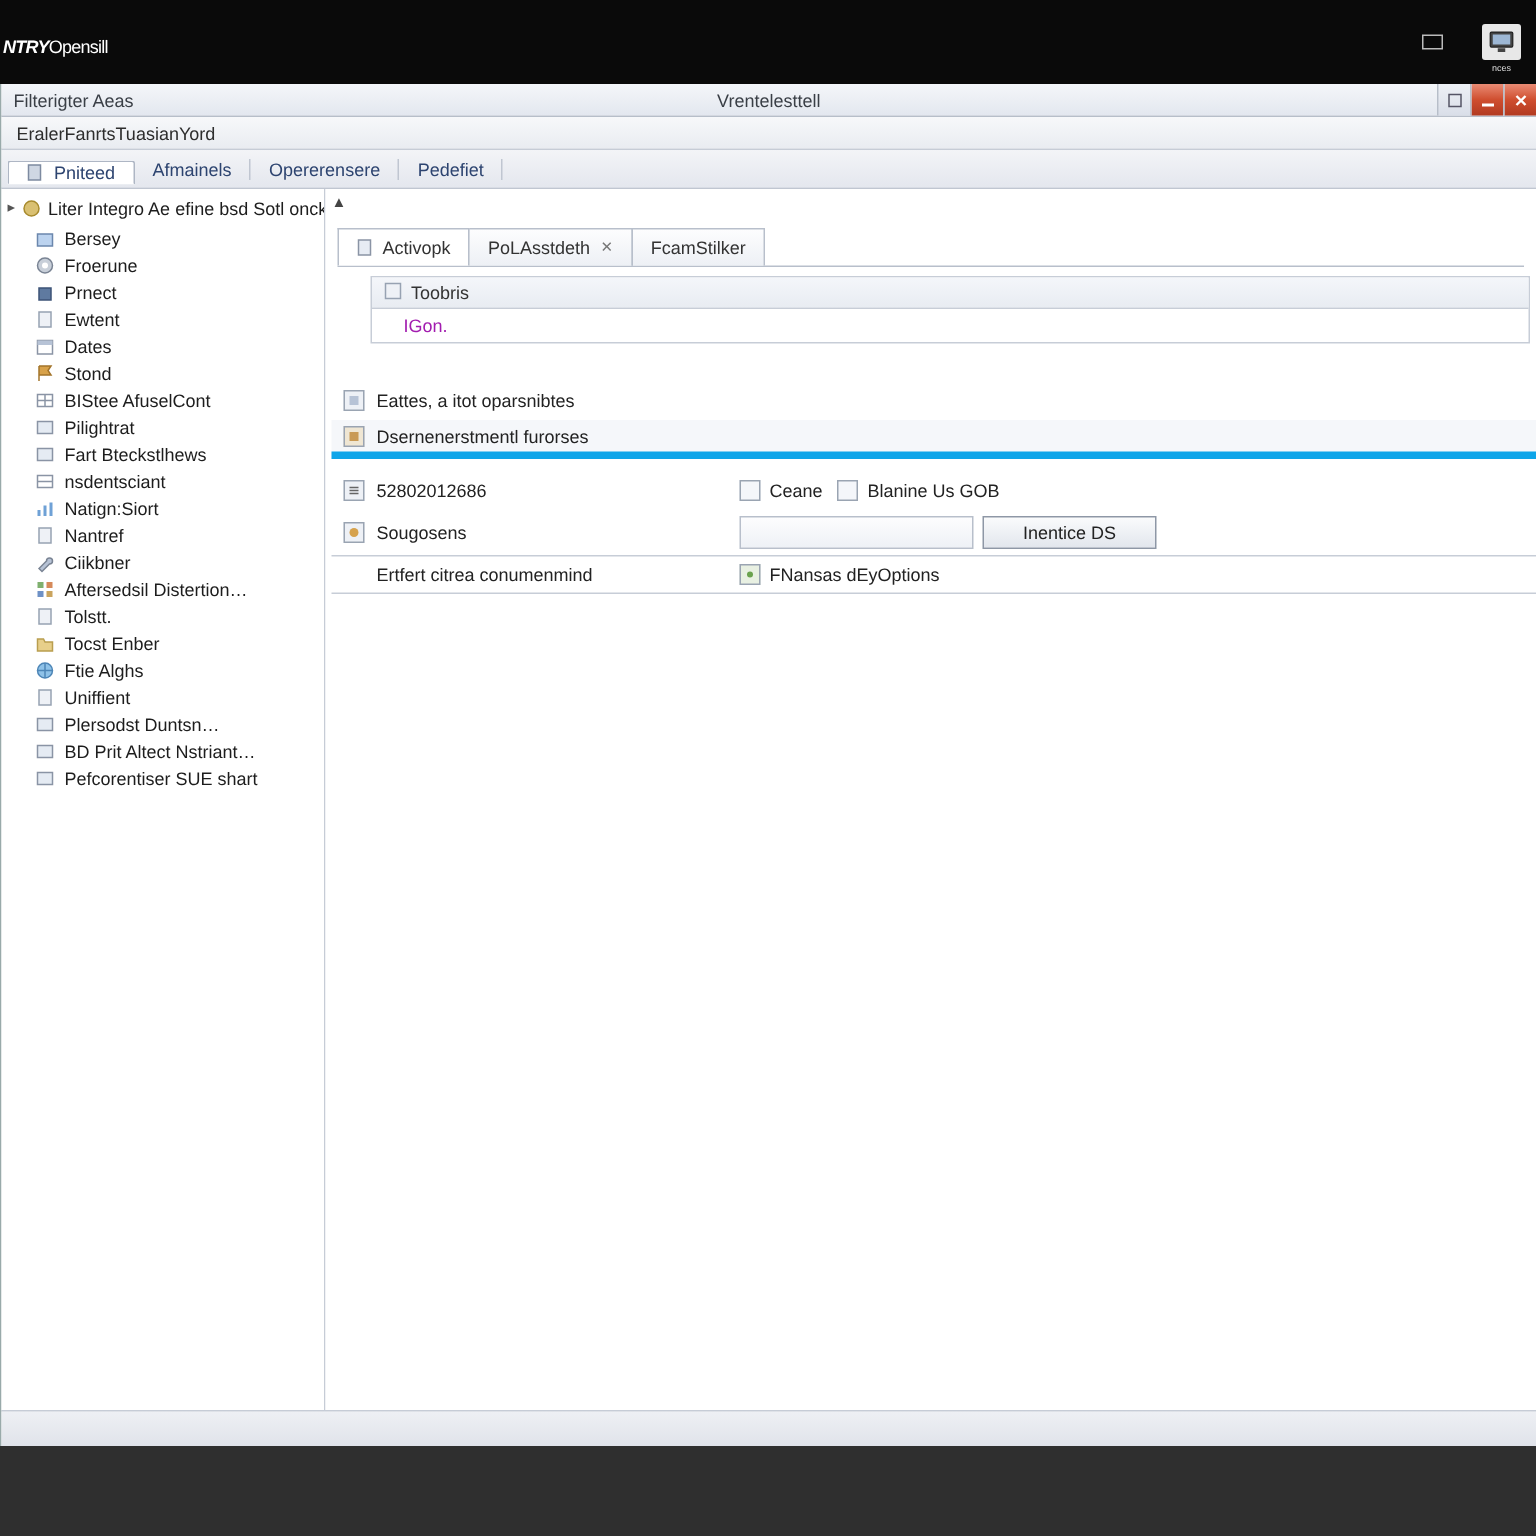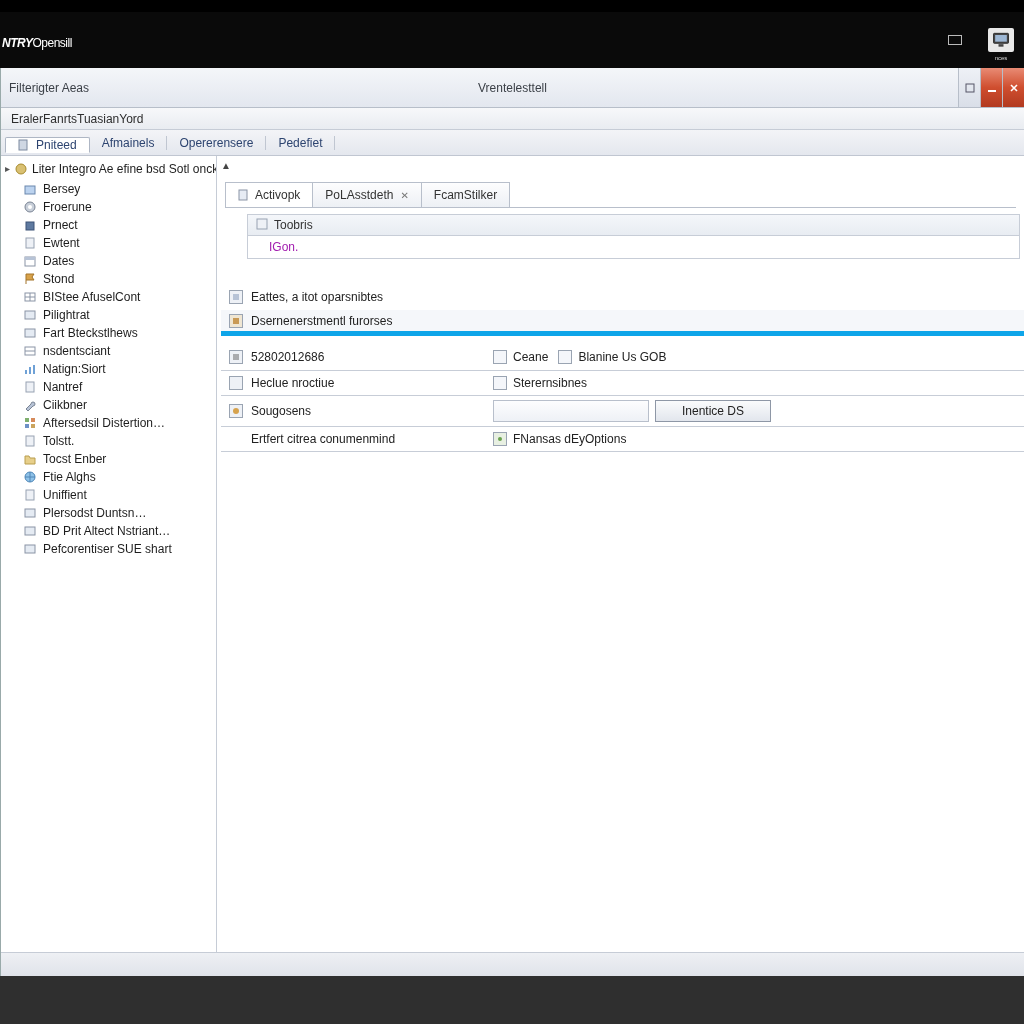--- a/index.html
+++ b/index.html
@@ -7,21 +7,20 @@
 
   
   .topbar {
     height: 56px;
     background: #0a0a0a;
     color: #fff;
     display: flex;
     align-items: center;
     justify-content: space-between;
     padding: 0 10px 0 0;
-    margin-top: 12px;
   }
   .brand {
     font-weight: 700;
     font-size: 22px;
     letter-spacing: -0.5px;
     padding-left: 2px;
     font-style: italic;
   }
   .brand .thin { font-weight: 400; font-style: normal; }
   .topbar-right { display: flex; align-items: center; gap: 26px; }
@@ -38,21 +37,21 @@
 
   
   .win {
     background: #fff;
     height: calc(1024px - 56px - 60px);
     display: flex;
     flex-direction: column;
     border-left: 1px solid #9aa;
   }
   .titlebar {
-    height: 40px;
+    height: 22px;
     background: linear-gradient(#f4f6f9, #e3e7ef);
     border-bottom: 1px solid #b7bec9;
     display: flex;
     align-items: center;
     position: relative;
     color: #3a3f46;
   }
   .titlebar .left  { padding-left: 8px; }
   .titlebar .center{
     position: absolute; left: 50%; transform: translateX(-50%);
@@ -537,30 +536,20 @@
             </div>
           <span class="plabel">52802012686</span>
           <div class="col2">
             <div class="chip"></div>
             <span>Ceane</span>
             <div class="chip" style="margin-left:4px;"></div>
             <span>Blanine Us GOB</span>
           </div>
         </div>
 
-        <div class="prow boxed">
-          <div class="picon">
-              <div class="sq"></div>
-            </div>
-          <span class="plabel">Heclue nroctiue</span>
-          <div class="col2">
-            <div class="chip"></div>
-            <span>Sterernsibnes</span>
-          </div>
-        </div>
 
         <div class="prow" style="height:30px;">
           <div class="picon">
               <div class="sq">
                 <svg width="8" height="8" viewBox="0 0 8 8">
                   <circle cx="4" cy="4" r="3" fill="#d6a24d"></circle>
                 </svg>
               </div>
             </div>
           <span class="plabel">Sougosens</span>

